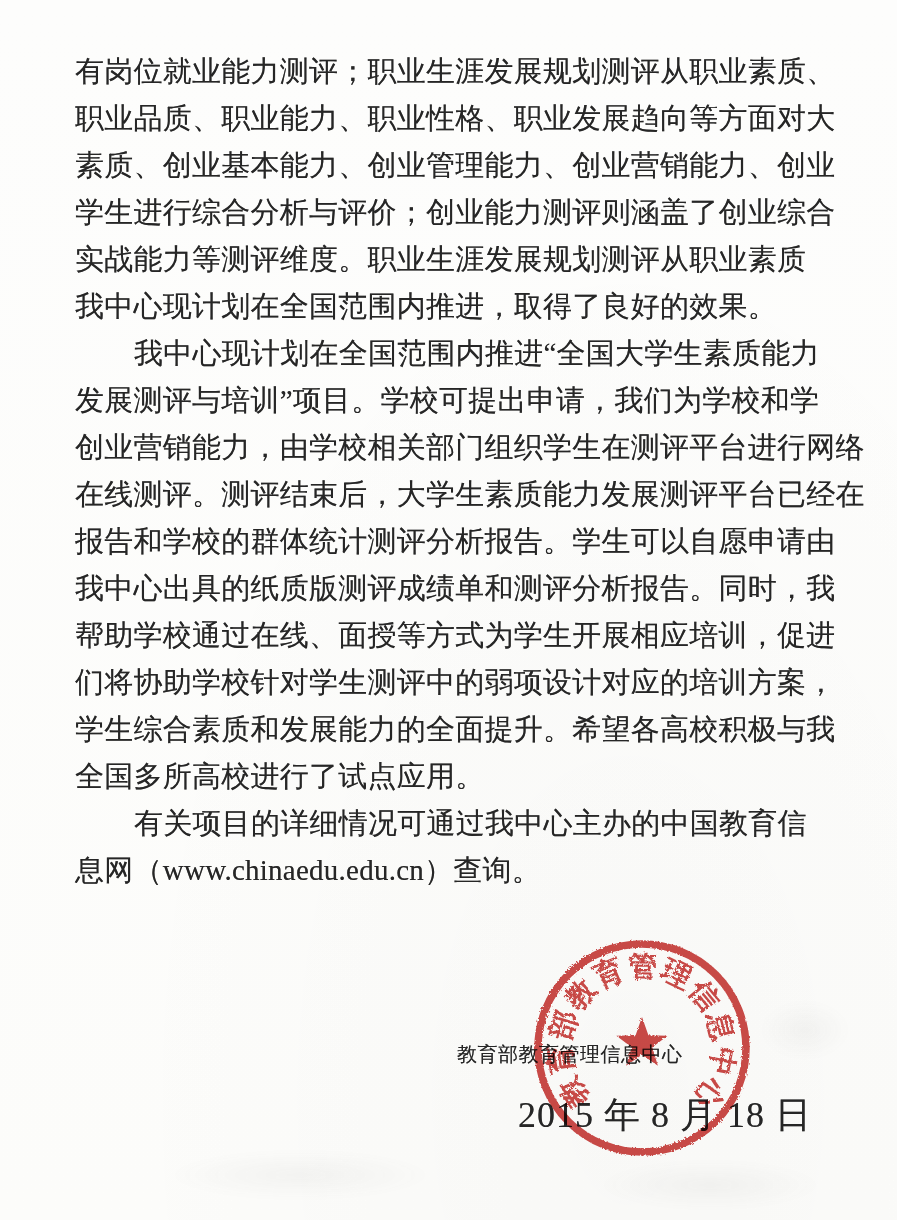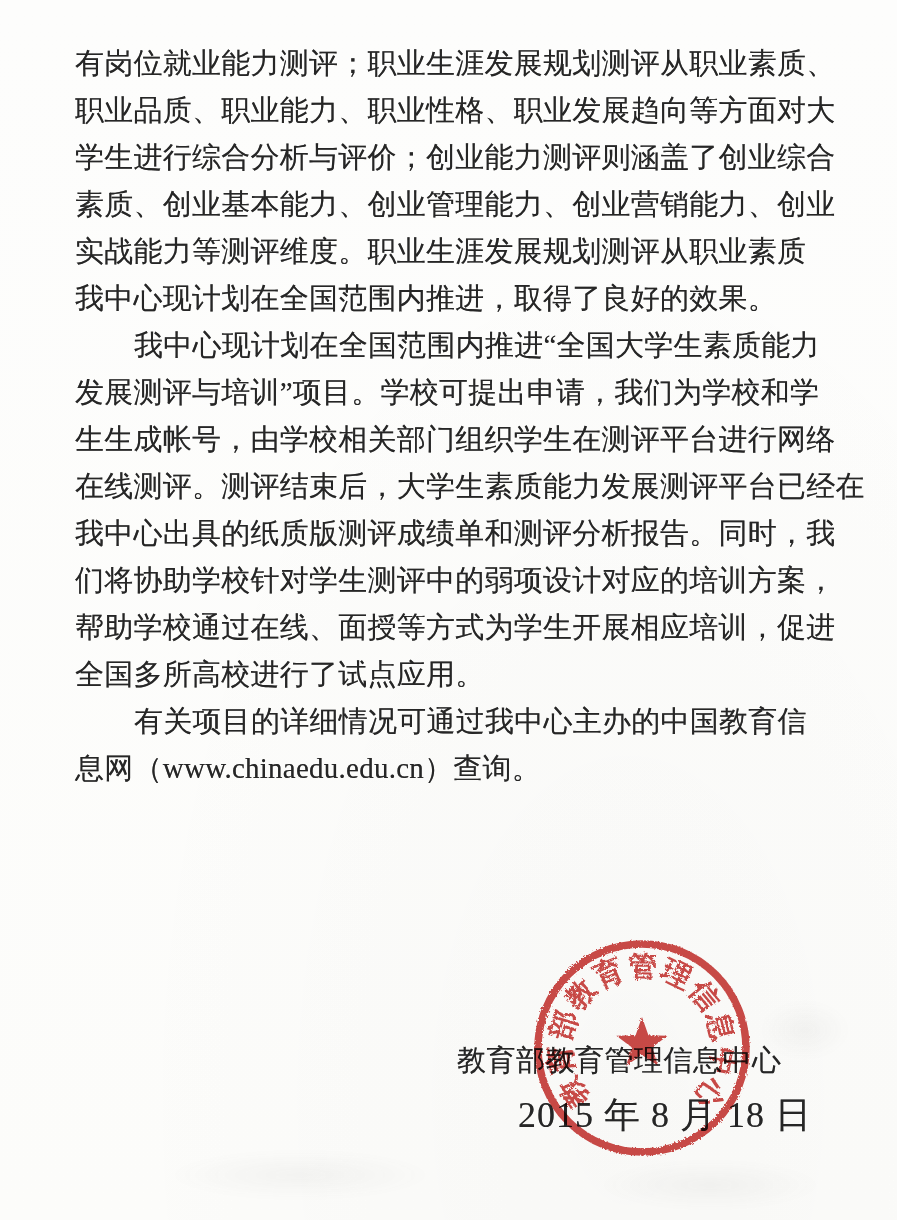--- a/index.html
+++ b/index.html
@@ -15,30 +15,30 @@
     font-family:"Liberation Serif","DejaVu Serif",serif;
   }
   .page{
     position:absolute;inset:0;
     background:
       radial-gradient(ellipse at 70% 90%, rgba(0,0,0,0.015), transparent 60%),
       linear-gradient(180deg,#fdfdfc 0%, #fcfcfa 100%);
   }
   .body-text{
     position:absolute;
-    left:75px;top:40px;width:762px;
+    left:75px;top:48px;width:762px;
     font-size:29px;line-height:47px;letter-spacing:0.25px;
     color:var(--ink);
     text-shadow:0 0 0.6px rgba(40,40,40,0.55);
   }
   .line{height:47px;white-space:nowrap;}
   .line.indent{text-indent:59px;}
   .signature{
     position:absolute;left:457px;top:1041px;
-    font-size:29px;letter-spacing:0.5px;color:var(--ink);
+    font-size:20px;letter-spacing:0.5px;color:var(--ink);
     text-shadow:0 0 0.6px rgba(40,40,40,0.55);
     white-space:nowrap;
   }
   .date{
     position:absolute;left:518px;top:1091px;
     font-size:36px;letter-spacing:1px;color:var(--ink);
     text-shadow:0 0 0.6px rgba(40,40,40,0.55);
     white-space:nowrap;
   }
   .seal{
@@ -62,31 +62,33 @@
   .smudge.s3{left:600px;top:1160px;width:220px;height:50px;}
 </style>
 </head>
 <body>
 
 <div class="page">
 
   <div class="body-text" id="body-text">
       <div class="line">有岗位就业能力测评；职业生涯发展规划测评从职业素质、</div>
       <div class="line">职业品质、职业能力、职业性格、职业发展趋向等方面对大</div>
+      <div class="line">素质、创业基本能力、创业管理能力、创业营销能力、创业</div>
       <div class="line">学生进行综合分析与评价；创业能力测评则涵盖了创业综合</div>
-      <div class="line">素质、创业基本能力、创业管理能力、创业营销能力、创业</div>
       <div class="line">实战能力等测评维度。职业生涯发展规划测评从职业素质</div>
       <div class="line">我中心现计划在全国范围内推进，取得了良好的效果。</div>
       <div class="line indent">我中心现计划在全国范围内推进“全国大学生素质能力</div>
       <div class="line">发展测评与培训”项目。学校可提出申请，我们为学校和学</div>
-      <div class="line">生生成帐号，由学校相关部门组织学生在测评平台进行网络</div>
+      <div class="line">创业营销能力，由学校相关部门组织学生在测评平台进行网络</div>
       <div class="line">在线测评。测评结束后，大学生素质能力发展测评平台已经在</div>
+      <div class="line">报告和学校的群体统计测评分析报告。学生可以自愿申请由</div>
       <div class="line">我中心出具的纸质版测评成绩单和测评分析报告。同时，我</div>
+      <div class="line">帮助学校通过在线、面授等方式为学生开展相应培训，促进</div>
       <div class="line">们将协助学校针对学生测评中的弱项设计对应的培训方案，</div>
-      <div class="line">帮助学校通过在线、面授等方式为学生开展相应培训，促进</div>
+      <div class="line">学生综合素质和发展能力的全面提升。希望各高校积极与我</div>
       <div class="line">全国多所高校进行了试点应用。</div>
       <div class="line indent">有关项目的详细情况可通过我中心主办的中国教育信</div>
       <div class="line">息网（www.chinaedu.edu.cn）查询。</div>
     </div>
 
   <div class="signature">教育部教育管理信息中心</div>
   <div class="date">2015 年 8 月 18 日</div>
 
   <svg class="seal" viewBox="0 0 230 230">
     <defs>

